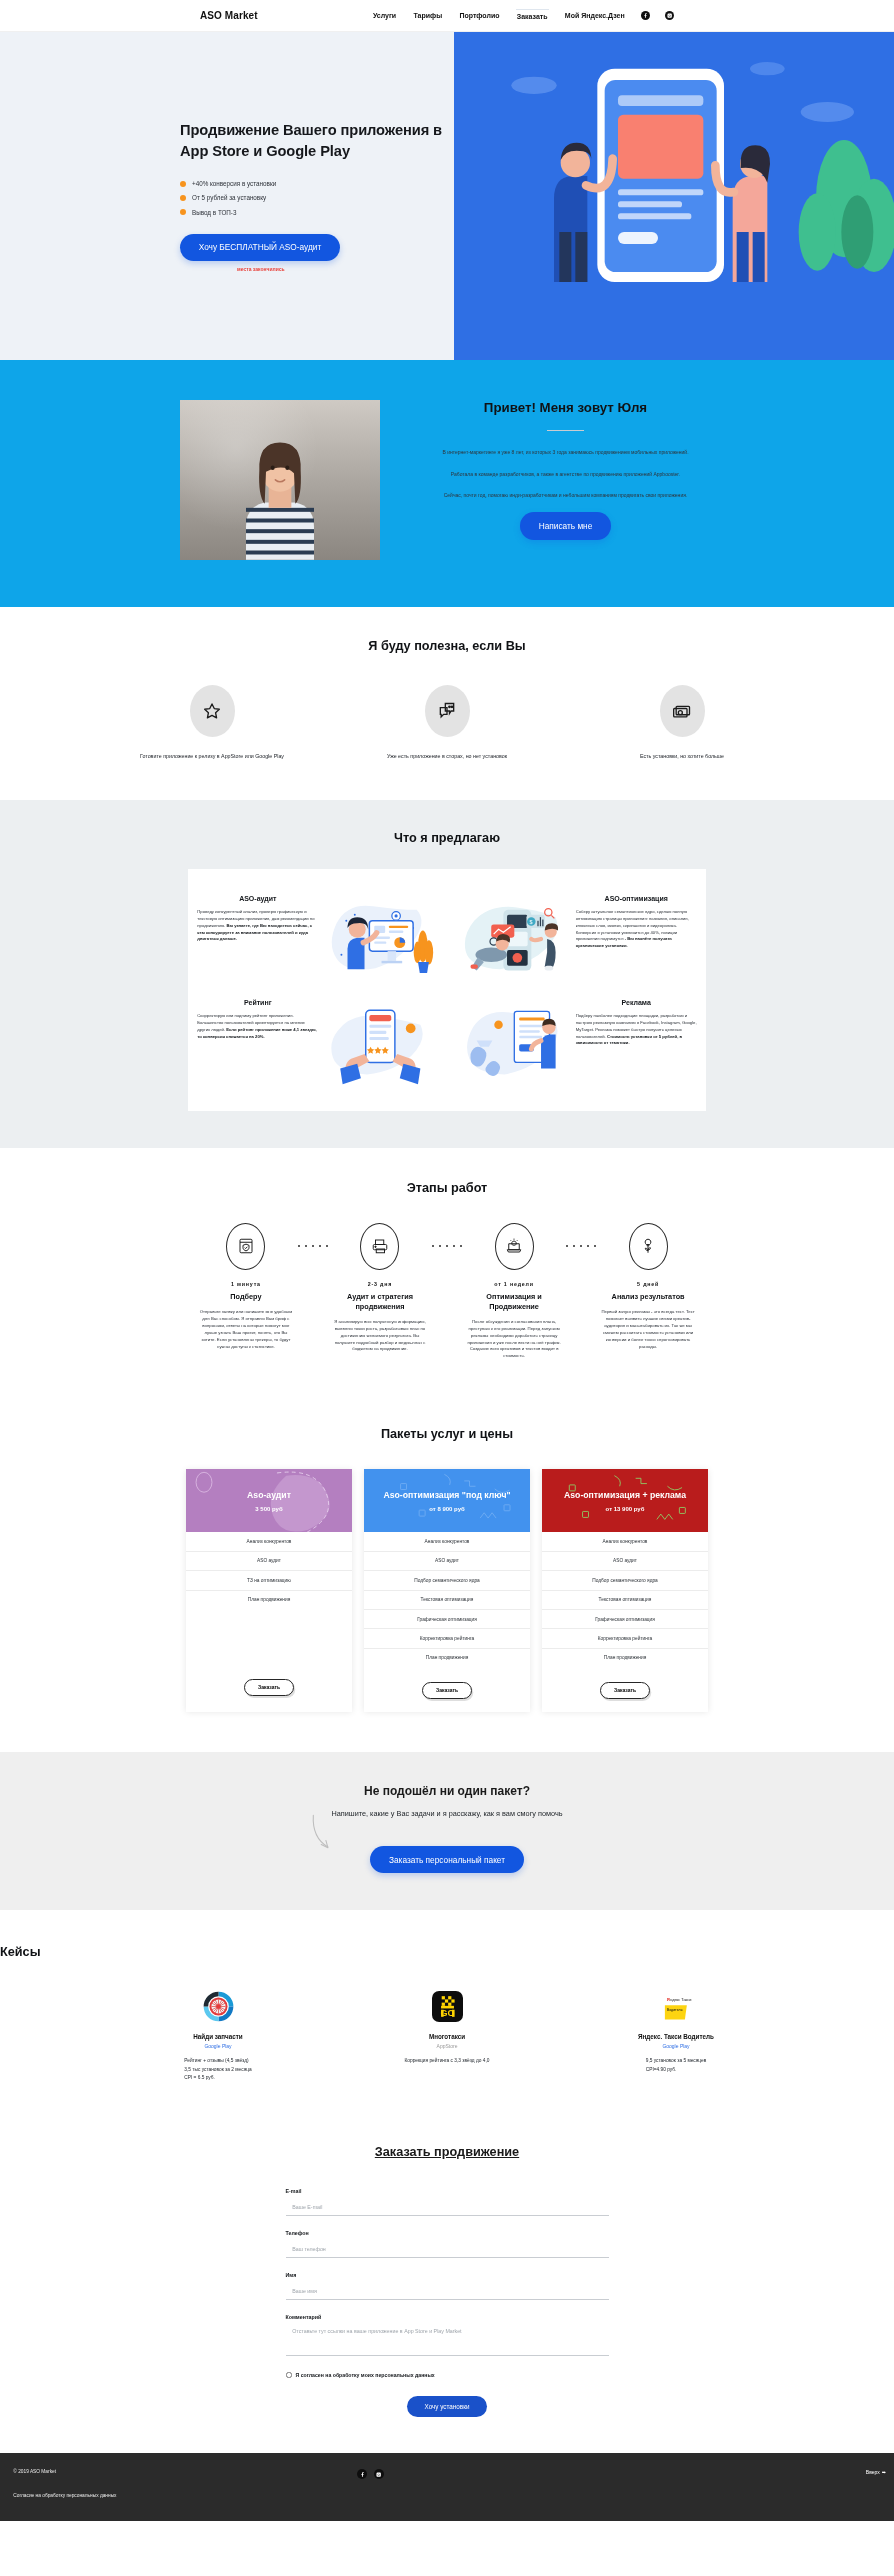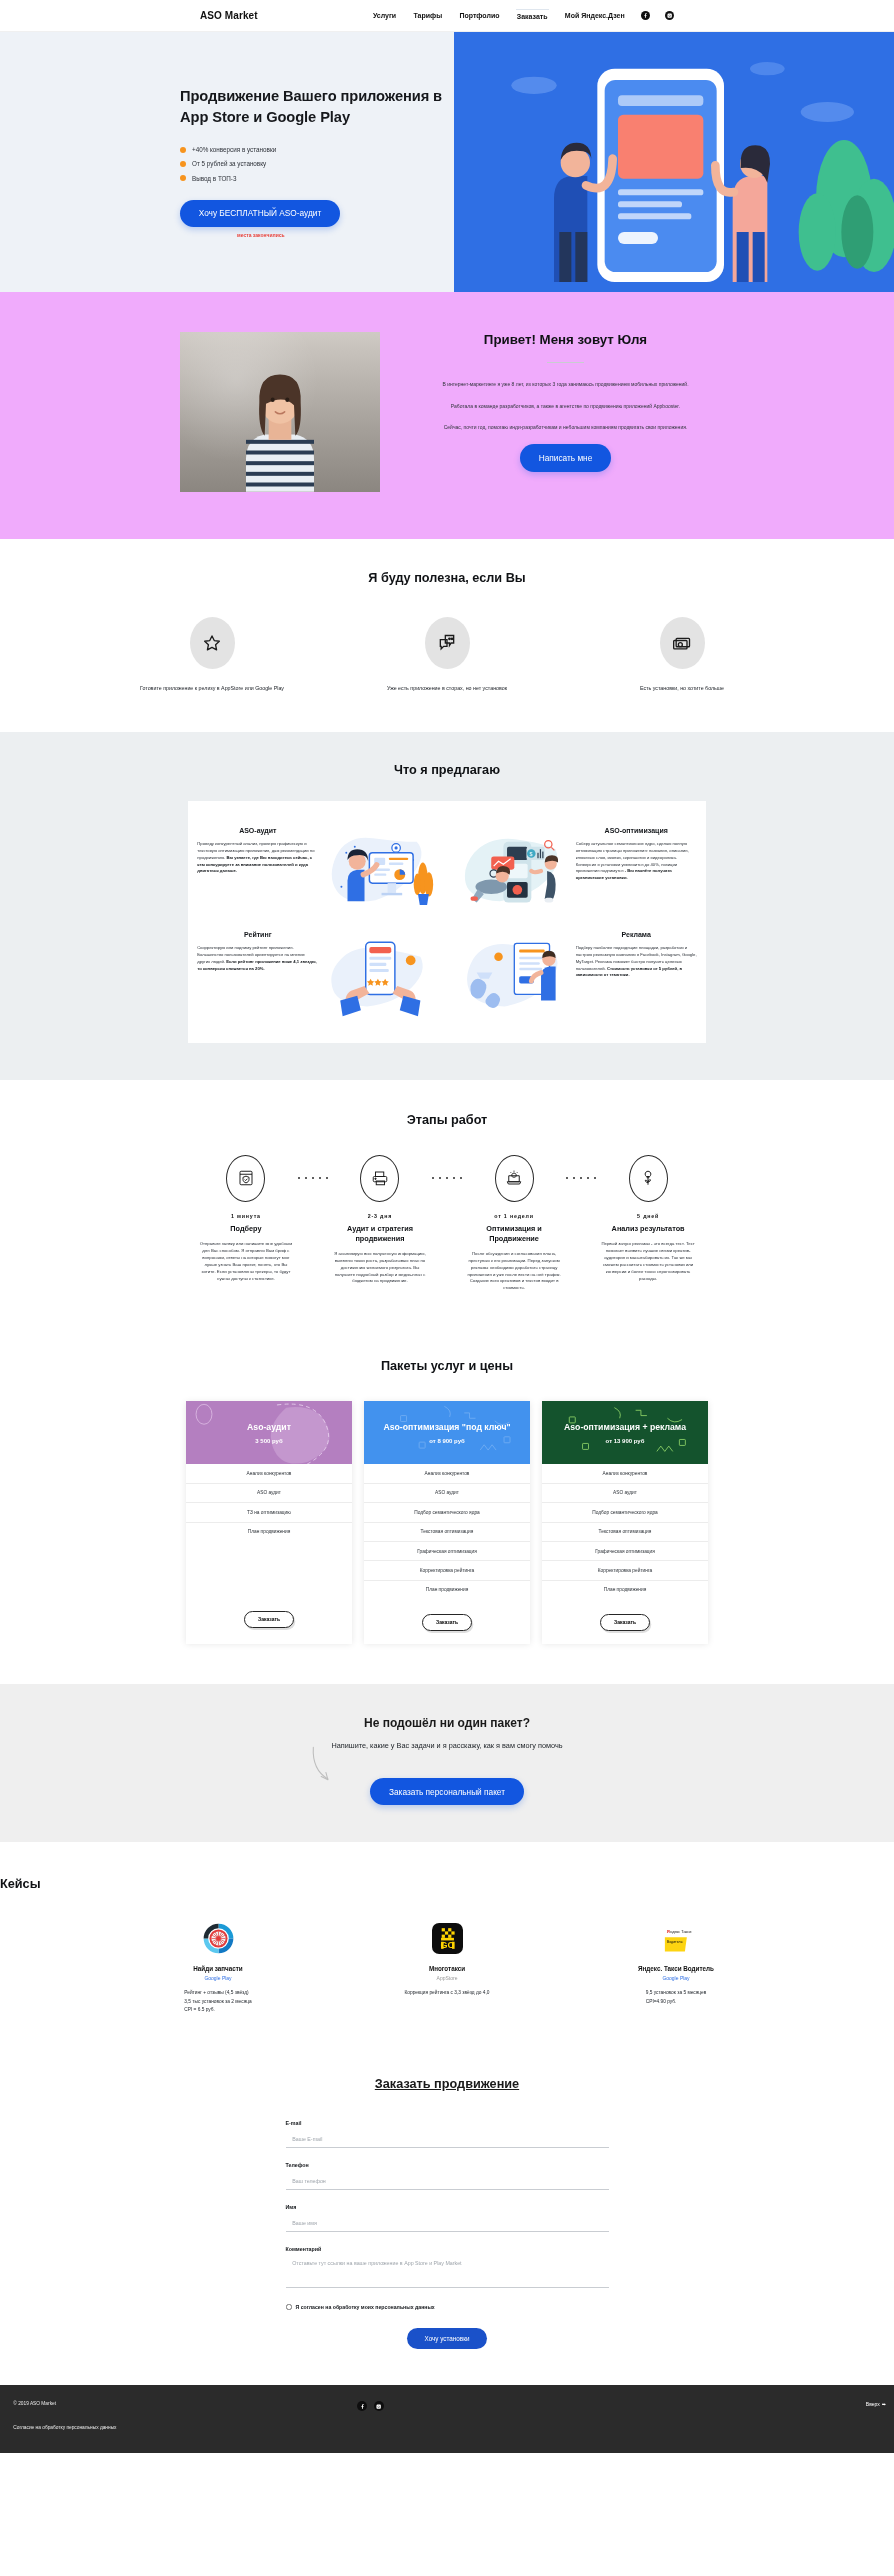--- a/index.html
+++ b/index.html
@@ -35,21 +35,21 @@
   .soc {
     width: 9.3px; height: 9.3px; border-radius: 50%;
     background: #111; color: #fff; display: inline-flex;
     align-items: center; justify-content: center; font-size: 5.3px;
   }
   .soc svg { width: 5.3px; height: 5.3px; fill: #fff; }
 
   
   .hero {
     background: #eef2f7;
-    height: 260px;
+    height: 328px;
     position: relative;
     display: flex;
     align-items: center;
     padding-left: 180px;
   }
   .hero-left { width: 267px; z-index: 2; }
   .hero h1 {
     font-size: 14.7px; line-height: 1.45; font-weight: 700; color: #16181c;
     letter-spacing: -0.1px;
   }
@@ -71,21 +71,21 @@
 
   .hero-art {
     position: absolute; right: 0; top: 0; bottom: 0; width: 440px;
     background: #2f6fe4; overflow: hidden;
   }
 
   
   .about {
     padding: 40px 180px 47px 180px;
     display: flex; gap: 37px; align-items: flex-start;
-    background: #f0abfc;
+    background: #0ea5e9;
   }
   .photo {
     width: 200px; height: 160px; flex: none;
     background: linear-gradient(160deg,#b9b3ad 0%, #8e8a86 55%, #6e6a66 100%);
     position: relative; overflow: hidden;
   }
   .photo .wall {
     position:absolute; inset:0;
     background:
       radial-gradient(circle at 28% 30%, rgba(255,255,255,.25), transparent 45%),
@@ -682,21 +682,21 @@
           <li>Графическая оптимизация</li>
           <li>Корректировка рейтинга</li>
           <li style="border-bottom:none">План продвижения</li>
         </ul>
         <div class="price-btnwrap">
           <button class="btn-outline">Заказать</button>
         </div>
       </div>
 
       <div class="price-card">
-        <div class="price-head" style="background:#14532d">
+        <div class="price-head" style="background:#b91c1c">
           <svg style="position:absolute;inset:0;width:100%;height:100%" viewBox="0 0 248 95">
             <g stroke="#8ed368" stroke-width="1.3" fill="none">
               <rect x="40" y="24" width="9" height="9" rx="1"></rect>
                 <rect x="60" y="64" width="9" height="9" rx="1"></rect>
               <path d="M140 14 l8 0 l0 8 l9 0"></path>
                 <path d="M188 26 q10 10 22 2"></path>
               <path d="M172 76 l6-8 6 8 6-8 6 8"></path>
                 <path d="M108 10 q12 6 8 16"></path>
               <rect x="206" y="58" width="9" height="9" rx="1"></rect>
             </g>

